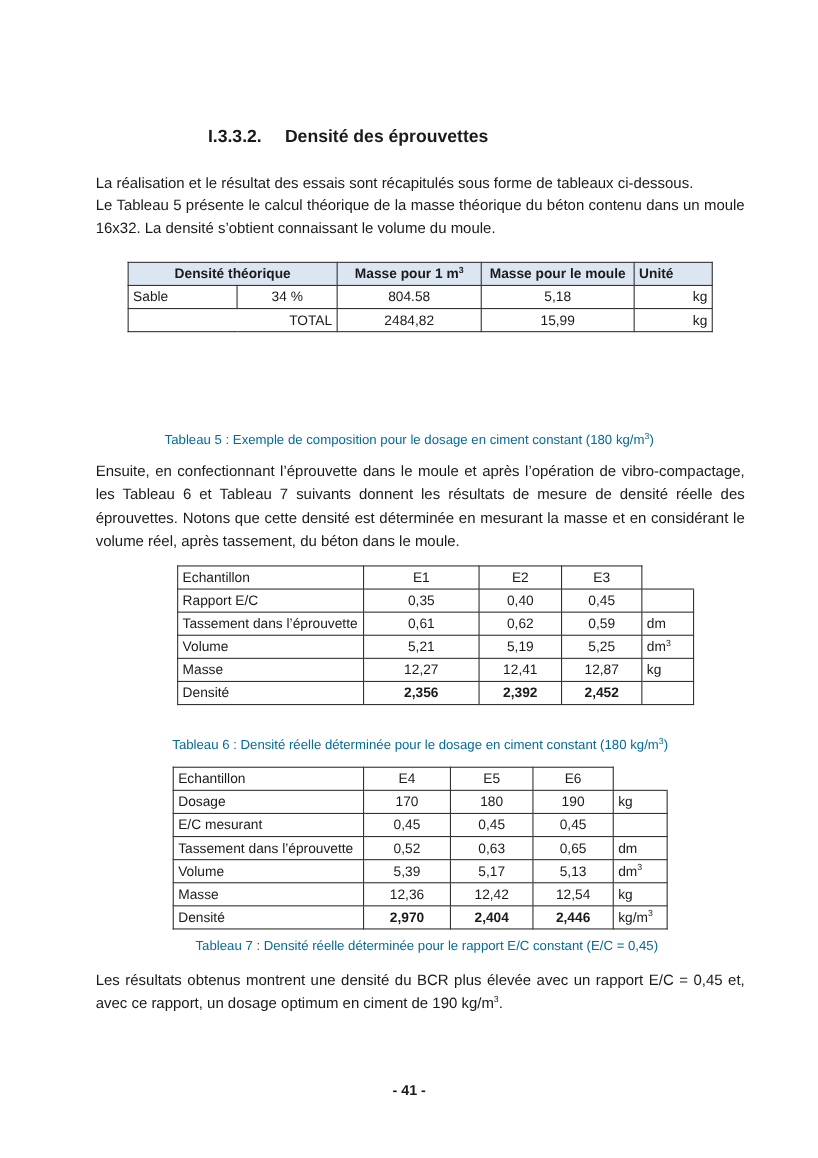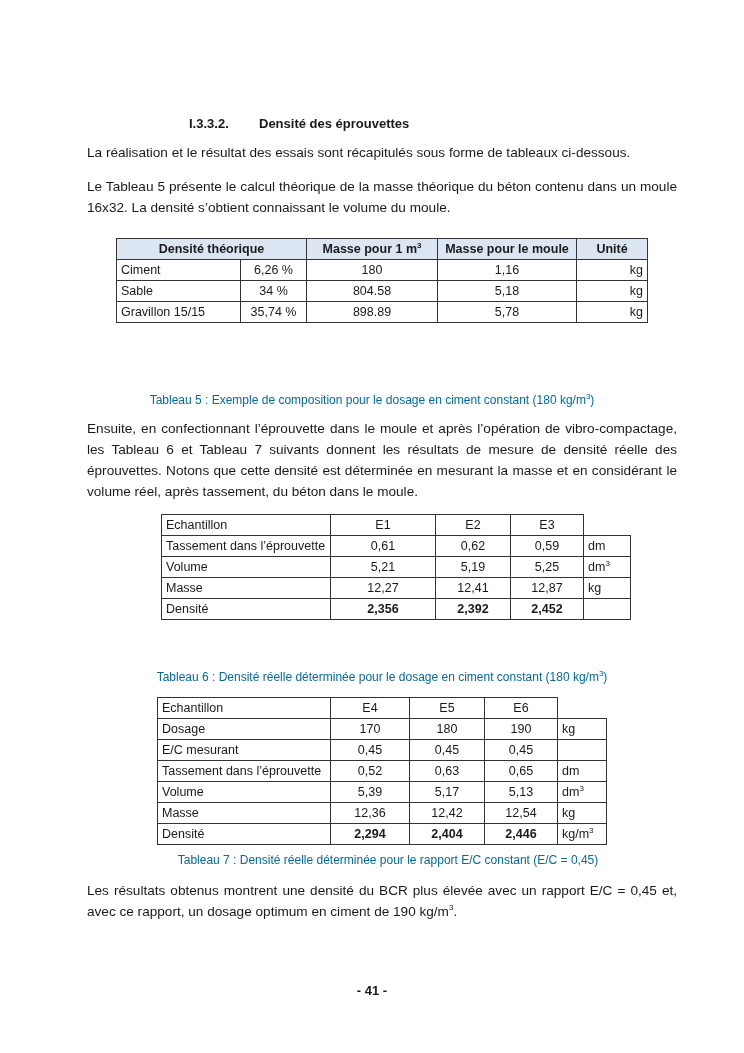--- a/index.html
+++ b/index.html
@@ -1,94 +1,93 @@
 <!DOCTYPE html>
 <html><head>
 <meta charset="utf-8">
 <style>
   html, body { margin: 0; padding: 0; background: #ffffff; }
   body { width: 744px; height: 1053px; position: relative; overflow: hidden;
          font-family: "Liberation Sans", sans-serif; color: #1a1a1a; }
   .abs { position: absolute; }
-  .heading { left: 189px; top: 116px; font-size: 13px; font-weight: bold; }
+  .heading { left: 189px; top: 116px; font-size: 16px; font-weight: bold; }
   .heading .num { display: inline-block; width: 70px; }
   .para { left: 87px; width: 590px; font-size: 13.6px; line-height: 21px; text-align: justify; }
   sup { font-size: 8px; vertical-align: super; line-height: 0; }
   table { border-collapse: collapse; font-size: 12.5px; padding-left: 36px; }
   td, th { border: 1px solid #333; height: 20px; padding: 0 4px; white-space: nowrap; }
   #t5 { left: 116px; top: 238px; width: 532px; }
   #t5 th { background: #dce6f2; font-weight: bold; text-align: center; height: 20px; }
-  #t5 th.left { text-align: center; }
+  #t5 th.left { text-align: left; }
   .c { text-align: center; }
   .r { text-align: right; }
   .l { text-align: left; }
   .b { font-weight: bold; }
   .caption { font-size: 12px; text-align: center; color: #0369a1; }
   #t6 { left: 161px; top: 514px; }
   #t7 { left: 157px; top: 697px; }
   #t6 td, #t7 td { height: 20px; }
   .noborder-top-right { border-top: none !important; border-right: none !important; }
   .pagenum { left: 0; width: 744px; top: 983px; text-align: center; font-size: 13px; font-weight: bold; }
 </style>
 </head>
 <body>
 
 <div class="abs heading">
   <span class="num">I.3.3.2.</span><span>Densité des éprouvettes</span>
 </div>
 
-<div class="abs para" style="top:142px;">La réalisation et le résultat des essais sont récapitulés sous forme de tableaux ci-dessous.</div>
+<div class="abs para" style="top:156px;">La réalisation et le résultat des essais sont récapitulés sous forme de tableaux ci-dessous.</div>
 <div class="abs para" style="top:176px;">Le Tableau 5 présente le calcul théorique de la masse théorique du béton contenu dans un moule 16x32. La densité s’obtient connaissant le volume du moule.</div>
 
 <table class="abs" id="t5">
   <tbody>
       <tr>
     <th colspan="2" style="width:175px;">Densité théorique</th>
     <th style="width:122px;"><span>Masse pour 1 m</span><sup>3</sup></th>
     <th style="width:130px;">Masse pour le moule</th>
     <th class="left" style="width:62px;">Unité</th>
   </tr>
   <tr>
-    <td class="l" style="width:115px;">Ciment</td>
-    <td class="c">6,26 %</td>
-    <td class="c">180</td>
-    <td class="c">1,16</td>
-    <td class="r">kg</td>
-  </tr>
-  <tr>
     <td class="l">Sable</td>
     <td class="c">34 %</td>
     <td class="c">804.58</td>
     <td class="c">5,18</td>
     <td class="r">kg</td>
   </tr>
   <tr>
-    <td class="l">Gravillon 15/15</td>
-    <td class="c">35,74 %</td>
-    <td class="c">898.89</td>
-    <td class="c">5,78</td>
+    <td colspan="2" class="r">TOTAL</td>
+    <td class="c">2484,82</td>
+    <td class="c">15,99</td>
     <td class="r">kg</td>
   </tr>
 </tbody>
   </table>
 <div class="abs caption" style="left:0; width:744px; top:393px;">
   <span>Tableau 5 : Exemple de composition pour le dosage en ciment constant (180 kg/m</span><sup>3</sup><span>)</span>
 </div>
 
 <div class="abs para" style="top:418px;">Ensuite, en confectionnant l’éprouvette dans le moule et après l’opération de vibro-compactage, les Tableau 6 et Tableau 7 suivants donnent les résultats de mesure de densité réelle des éprouvettes. Notons que cette densité est déterminée en mesurant la masse et en considérant le volume réel, après tassement, du béton dans le moule.</div>
 
 <table class="abs" id="t6">
   <tbody>
       <tr>
     <td class="l" style="width:160px;">Echantillon</td>
     <td class="c" style="width:96px;">E1</td>
     <td class="c" style="width:66px;">E2</td>
     <td class="c" style="width:64px;">E3</td>
     <td class="noborder-top-right" style="width:38px;"></td>
   </tr>
+  <tr>
+        <td class="l">Rapport E/C</td>
+        <td class="c">0,35</td>
+        <td class="c">0,40</td>
+        <td class="c">0,45</td>
+        <td class="l"><span></span><sup></sup></td>
+      </tr>
   <tr>
         <td class="l">Tassement dans l’éprouvette</td>
         <td class="c">0,61</td>
         <td class="c">0,62</td>
         <td class="c">0,59</td>
         <td class="l"><span>dm</span><sup></sup></td>
       </tr>
   <tr>
         <td class="l">Volume</td>
         <td class="c">5,21</td>
@@ -155,21 +154,21 @@
       </tr>
   <tr>
         <td class="l">Masse</td>
         <td class="c">12,36</td>
         <td class="c">12,42</td>
         <td class="c">12,54</td>
         <td class="l"><span>kg</span><sup></sup></td>
       </tr>
   <tr>
         <td class="l">Densité</td>
-        <td class="c b">2,294</td>
+        <td class="c b">2,970</td>
         <td class="c b">2,404</td>
         <td class="c b">2,446</td>
         <td class="l"><span>kg/m</span><sup>3</sup></td>
       </tr>
 </tbody>
   </table>
 <div class="abs caption" style="left:0; width:776px; top:853px;">Tableau 7 : Densité réelle déterminée pour le rapport E/C constant (E/C = 0,45)</div>
 
 <div class="abs para" style="top:880px;">
   <span>Les résultats obtenus montrent une densité du BCR plus élevée avec un rapport E/C = 0,45 et, avec ce rapport, un dosage optimum en ciment de 190 kg/m</span><sup>3</sup><span>.</span>

